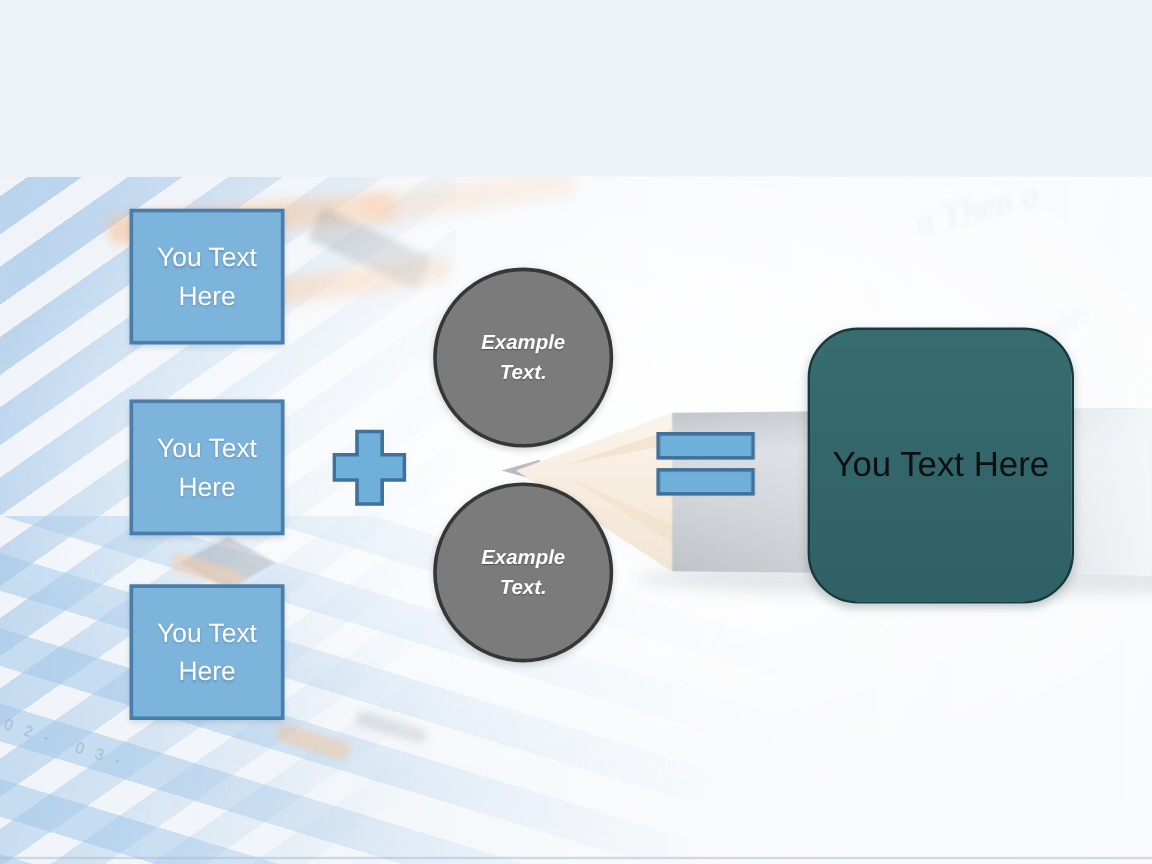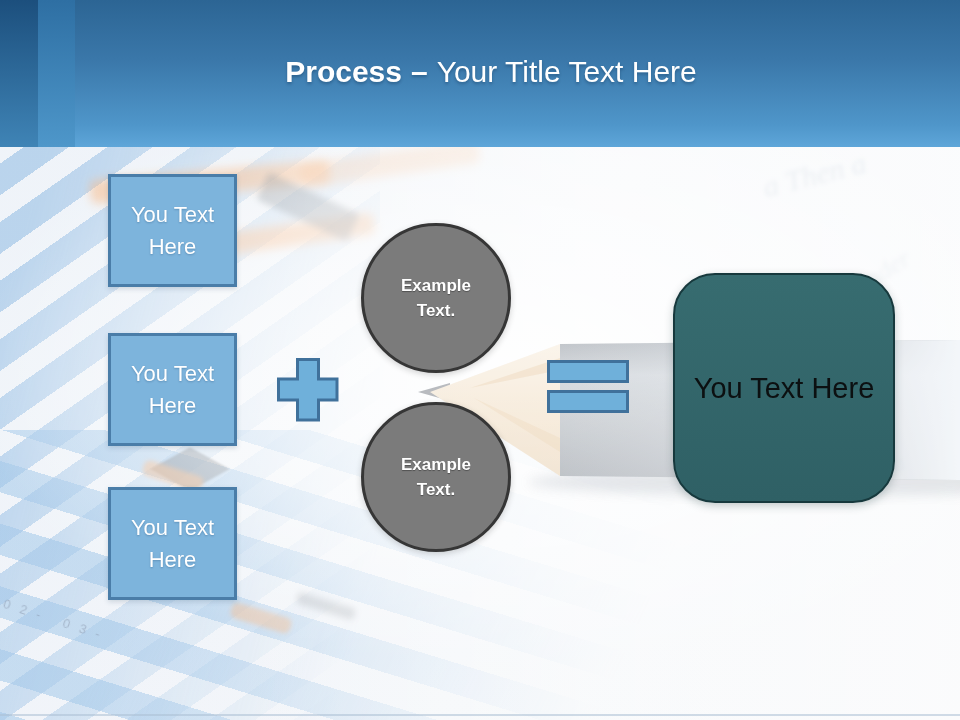--- a/index.html
+++ b/index.html
@@ -64,21 +64,21 @@
     color:#ffffff;font-size:22px;line-height:1.42;
     text-shadow:0 1px 2px rgba(0,40,80,.25);box-shadow:0 2px 5px rgba(40,70,100,.18);}
   .ib1{top:174px;} .ib2{top:333px;} .ib3{top:487px;}
   .input-box .lbl{width:100px;}
   .op{background:none;border:none;padding:0;}
   .op-plus{left:277px;top:358px;}
   .op-eq{left:547px;top:360px;}
   .gcircle{left:361px;width:150px;height:150px;box-sizing:border-box;border-radius:50%;
     background:#7b7b7b;border:3px solid #363636;
     display:flex;align-items:center;justify-content:center;text-align:center;
-    color:#ffffff;font-size:17px;font-weight:bold;line-height:1.5;
+    color:#ffffff;font-size:17px;font-weight:bold;font-style:italic;line-height:1.5;
     text-shadow:0 1px 1px rgba(0,0,0,.35);box-shadow:0 2px 6px rgba(30,30,30,.2);}
   .gc1{top:223px;} .gc2{top:402px;}
   .gcircle .lbl{width:92px;}
   .result-box{left:673px;top:273px;width:222px;height:230px;box-sizing:border-box;
     background:linear-gradient(180deg,#376c70 0%,#2f6065 100%);
     border:2px solid #17393d;border-radius:42px;
     display:flex;align-items:center;justify-content:center;text-align:center;
     color:#0c1011;font-size:29px;white-space:nowrap;
     box-shadow:0 3px 8px rgba(30,60,60,.25);}
 </style>
@@ -132,25 +132,20 @@
         <polygon points="22,62 152,14 152,146" fill="url(#woodv)"></polygon>
         <polygon points="62,58 152,28 152,40" fill="#e6c79e" opacity=".55"></polygon>
         <polygon points="66,68 152,108 152,122" fill="#e6c79e" opacity=".45"></polygon>
         <polygon points="152,14 552,10 552,150 152,146" fill="url(#bodyv)"></polygon>
         <polygon points="152,14 552,10 552,150 152,146" fill="url(#fadeh)"></polygon>
       </g>
     </svg>
     <div class="bottomline"></div>
   </div>
 
-  <div class="slide-header">
-    <div class="hstripe1"></div>
-    <div class="hstripe2"></div>
-    <div class="slide-title"><span class="t-bold">Process</span><span class="t-dash">–</span><span class="t-rest">Your Title Text Here</span></div>
-  </div>
 
   <div class="fg input-box ib1">
     <span class="lbl">You Text Here</span>
   </div>
   <div class="fg input-box ib2">
     <span class="lbl">You Text Here</span>
   </div>
   <div class="fg input-box ib3">
     <span class="lbl">You Text Here</span>
   </div>

